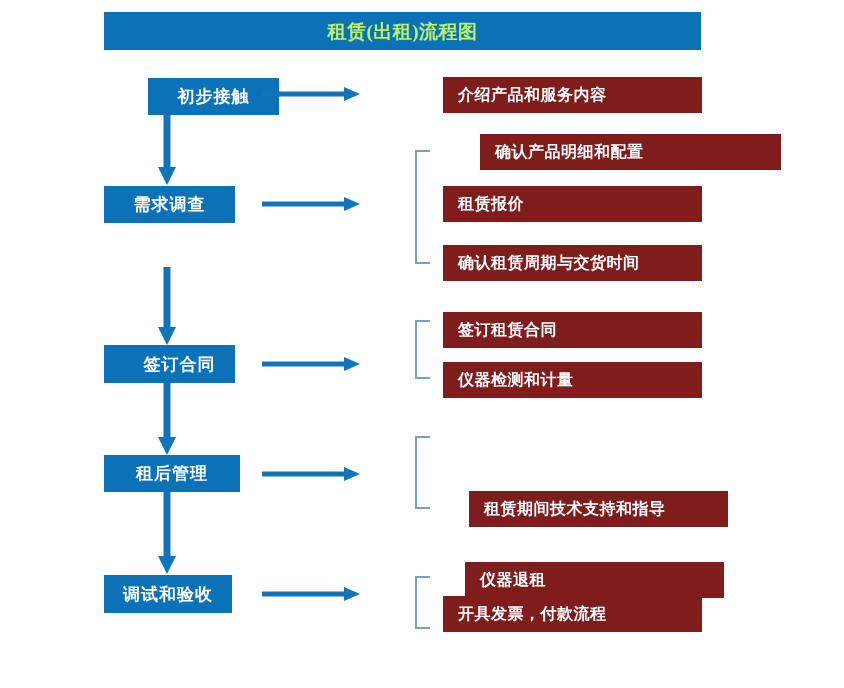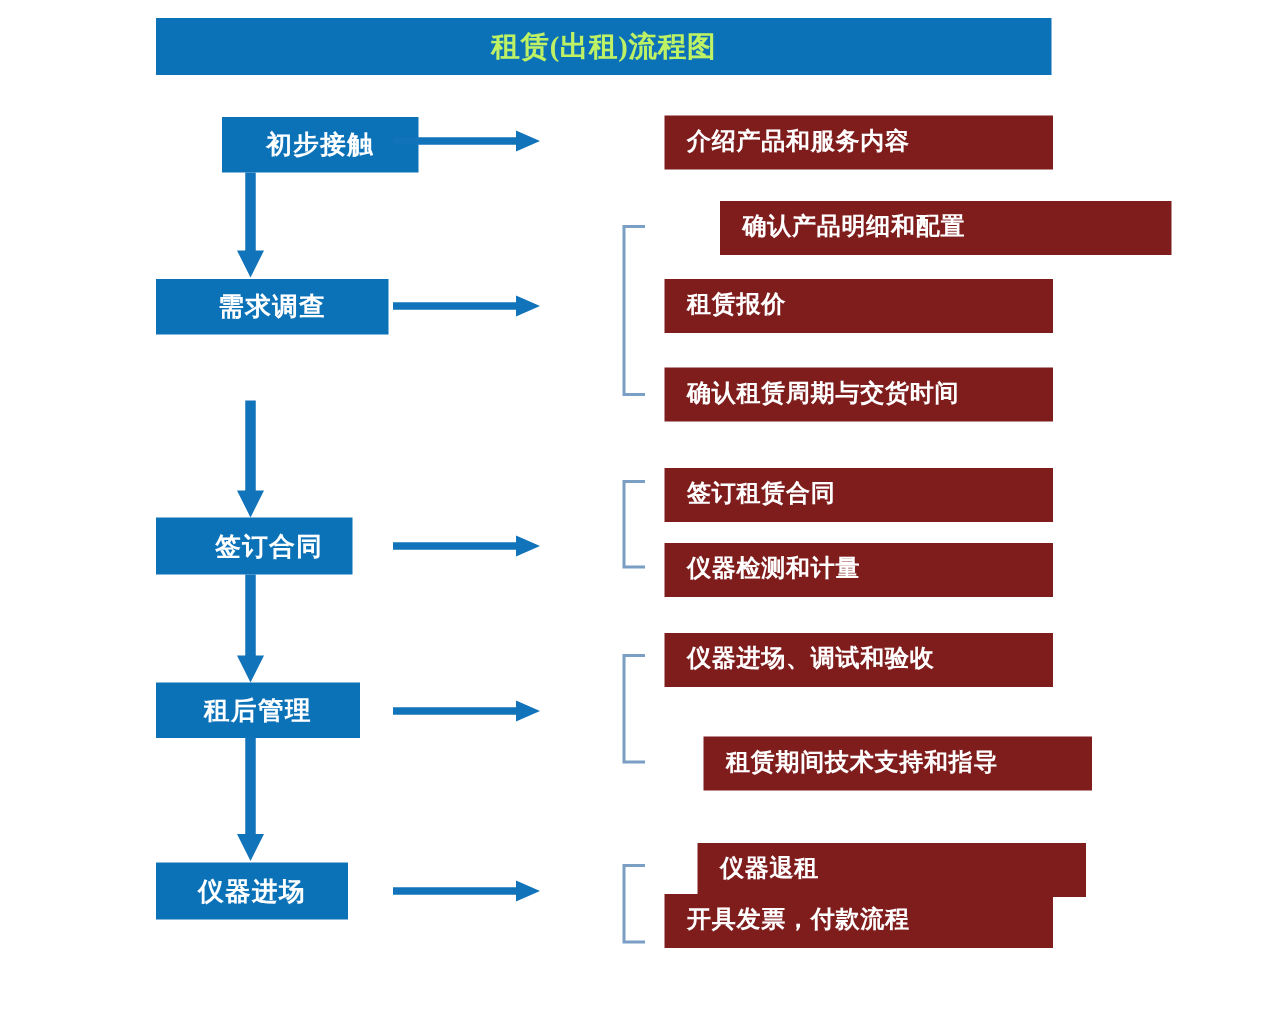--- a/index.html
+++ b/index.html
@@ -88,34 +88,34 @@
 <div id="canvas">
 
   <div class="title-bar">
     <span class="title-text">租赁(出租)流程图</span>
   </div>
 
   <div class="stage-box" style="left:104px; top:78px; width:131px; height:37px;margin-left:44px;">
     <span class="stage-label">初步接触</span>
   </div>
 
-  <div class="stage-box" style="left:104px; top:186px; width:155px; height:37px;">
+  <div class="stage-box" style="left:104px; top:186px; width:131px; height:37px;">
     <span class="stage-label">需求调查</span>
   </div>
 
   <div class="stage-box" style="left:104px; top:345px; width:131px; height:38px;padding-left:20px;">
     <span class="stage-label">签订合同</span>
   </div>
 
   <div class="stage-box" style="left:104px; top:455px; width:136px; height:37px;">
     <span class="stage-label">租后管理</span>
   </div>
 
   <div class="stage-box" style="left:104px; top:575px; width:128px; height:38px;">
-    <span class="stage-label">仪器进场</span>
+    <span class="stage-label">调试和验收</span>
   </div>
 
   <div class="v-arrow" style="left:157px; top:115px; width:20px; height:72px;">
     <svg width="20" height="72" viewBox="0 0 20 72">
       <line x1="10" y1="0" x2="10" y2="57" stroke="#1173ba" stroke-width="7"></line>
       <polygon points="10,70 1,52 19,52" fill="#1173ba"></polygon>
     </svg>
   </div>
 
   <div class="v-arrow" style="left:157px; top:267px; width:20px; height:80px;">
@@ -215,23 +215,20 @@
   </div>
 
   <div class="detail-box" style="left:443px; top:312px; width:259px; height:36px;">
     <span class="detail-label">签订租赁合同</span>
   </div>
 
   <div class="detail-box" style="left:443px; top:362px; width:259px; height:36px;">
     <span class="detail-label">仪器检测和计量</span>
   </div>
 
-  <div class="detail-box" style="left:443px; top:422px; width:259px; height:36px;">
-    <span class="detail-label">仪器进场、调试和验收</span>
-  </div>
 
   <div class="detail-box" style="left:443px; top:491px; width:259px; height:36px;margin-left:26px;">
     <span class="detail-label">租赁期间技术支持和指导</span>
   </div>
 
   <div class="detail-box" style="left:443px; top:562px; width:259px; height:36px;margin-left:22px;">
     <span class="detail-label">仪器退租</span>
   </div>
 
   <div class="detail-box" style="left:443px; top:596px; width:259px; height:36px;">

